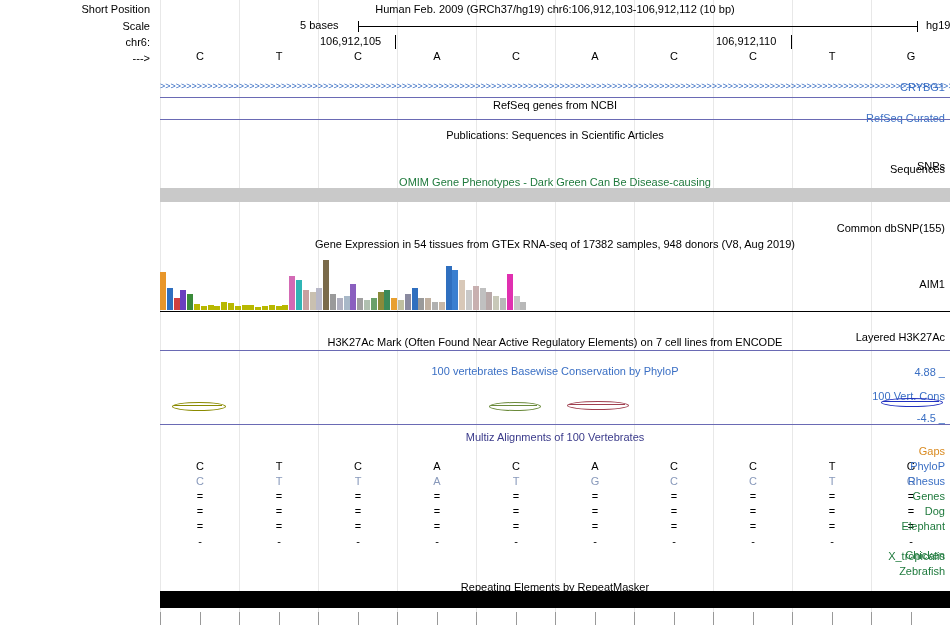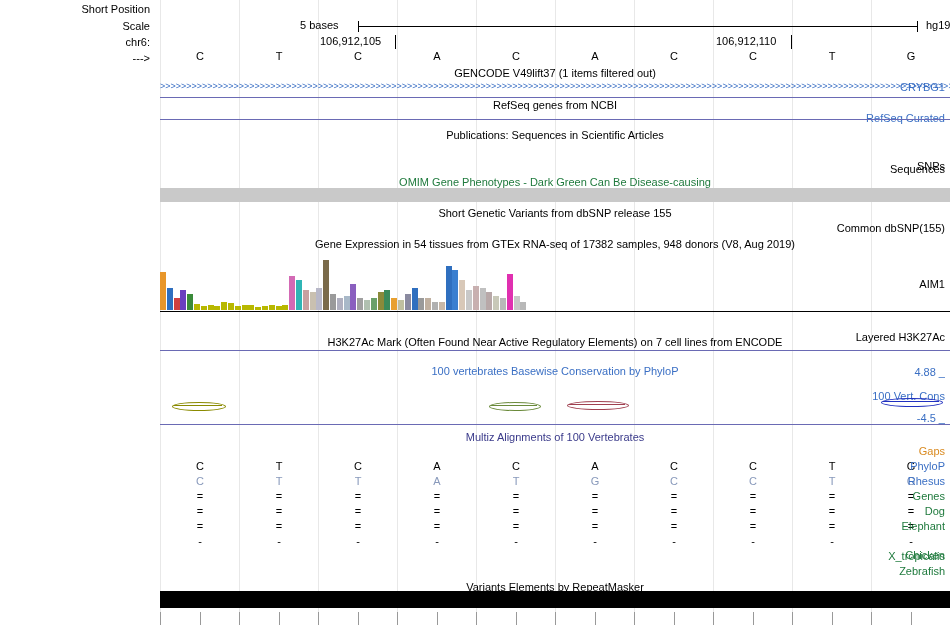--- a/index.html
+++ b/index.html
@@ -67,20 +67,21 @@
       <div class="gl" style="left: 711px;"></div>
     </div>
 
   <div class="labelcol">
     <div class="lbl" style="top:3px;">Short Position</div>
     <div class="lbl" style="top:20px;">Scale</div>
     <div class="lbl" style="top:36px;">chr6:</div>
     <div class="lbl" style="top:52px;">---&gt;</div>
   </div>
 
+  <div class="ctitle" style="top:3px;">Human Feb. 2009 (GRCh37/hg19)    chr6:106,912,103-106,912,112 (10 bp)</div>
 
   <div style="position:absolute;left:160px;top:19px;width:790px;height:14px;">
     <div style="position:absolute;left:140px;top:0px;font-size:11px;">5 bases</div>
     <div class="ruler-line" style="left:198px;top:7px;width:560px;"></div>
     <div class="tick" style="left:198px;top:2px;height:11px;"></div>
     <div class="tick" style="left:757px;top:2px;height:11px;"></div>
     <div style="position:absolute;left:766px;top:0px;font-size:11px;">hg19</div>
   </div>
 
   <div style="position:absolute;left:160px;top:35px;width:790px;height:16px;">
@@ -97,37 +98,35 @@
       <div class="basechar" style="left: 277px;">A</div>
       <div class="basechar" style="left: 356px;">C</div>
       <div class="basechar" style="left: 435px;">A</div>
       <div class="basechar" style="left: 514px;">C</div>
       <div class="basechar" style="left: 593px;">C</div>
       <div class="basechar" style="left: 672px;">T</div>
       <div class="basechar" style="left: 751px;">G</div>
     </div>
 
   <div class="lbl" style="top:81px;color:#3a6fc4;">CRYBG1</div>
-  <div class="ctitle" style="top:67px;">GENCODE V49lift37 (1 items filtered out)</div>
   <div class="arrows" style="left:160px;top:81px;width:790px;height:12px;" id="arrowrow">&gt;&gt;&gt;&gt;&gt;&gt;&gt;&gt;&gt;&gt;&gt;&gt;&gt;&gt;&gt;&gt;&gt;&gt;&gt;&gt;&gt;&gt;&gt;&gt;&gt;&gt;&gt;&gt;&gt;&gt;&gt;&gt;&gt;&gt;&gt;&gt;&gt;&gt;&gt;&gt;&gt;&gt;&gt;&gt;&gt;&gt;&gt;&gt;&gt;&gt;&gt;&gt;&gt;&gt;&gt;&gt;&gt;&gt;&gt;&gt;&gt;&gt;&gt;&gt;&gt;&gt;&gt;&gt;&gt;&gt;&gt;&gt;&gt;&gt;&gt;&gt;&gt;&gt;&gt;&gt;&gt;&gt;&gt;&gt;&gt;&gt;&gt;&gt;&gt;&gt;&gt;&gt;&gt;&gt;&gt;&gt;&gt;&gt;&gt;&gt;&gt;&gt;&gt;&gt;&gt;&gt;&gt;&gt;&gt;&gt;&gt;&gt;&gt;&gt;&gt;&gt;&gt;&gt;&gt;&gt;&gt;&gt;&gt;&gt;&gt;&gt;&gt;&gt;&gt;&gt;&gt;&gt;&gt;&gt;&gt;&gt;&gt;&gt;&gt;&gt;&gt;&gt;&gt;&gt;&gt;&gt;&gt;&gt;&gt;&gt;&gt;&gt;&gt;&gt;&gt;&gt;&gt;&gt;&gt;&gt;&gt;&gt;&gt;&gt;&gt;&gt;&gt;&gt;&gt;&gt;&gt;&gt;&gt;&gt;&gt;&gt;&gt;&gt;&gt;&gt;&gt;&gt;&gt;&gt;&gt;&gt;&gt;&gt;&gt;&gt;&gt;&gt;&gt;&gt;&gt;&gt;&gt;&gt;&gt;&gt;</div>
   <div class="hr" style="left:160px;top:97px;width:790px;"></div>
 
   <div class="lbl" style="top:112px;color:#3a6fc4;">RefSeq Curated</div>
   <div class="ctitle" style="top:99px;">RefSeq genes from NCBI</div>
   <div class="hr" style="left:160px;top:119px;width:790px;"></div>
 
   <div class="ctitle" style="top:129px;">Publications: Sequences in Scientific Articles</div>
   <div class="lbl" style="top:163px;text-align:right;">Sequences</div>
   <div class="lbl" style="top:160px;">SNPs</div>
 
   <div class="ctitle" style="top:176px;color:#1f7a3d;">OMIM Gene Phenotypes - Dark Green Can Be Disease-causing</div>
   <div class="lbl" style="top:191px;color:#1f7a3d;">OMIM Genes</div>
   <div class="greybar" style="left:160px;top:188px;width:790px;height:14px;"></div>
 
-  <div class="ctitle" style="top:207px;">Short Genetic Variants from dbSNP release 155</div>
   <div class="lbl" style="top:222px;">Common dbSNP(155)</div>
 
   <div class="ctitle" style="top:238px;">Gene Expression in 54 tissues from GTEx RNA-seq of 17382 samples, 948 donors (V8, Aug 2019)</div>
   <div class="lbl" style="top:278px;">AIM1</div>
   <div class="barchart" style="left:160px;top:255px;width:380px;height:55px;" id="gtexchart">
       <div class="bar" style="left: 0px; width: 6px; height: 38px; background: rgb(232, 150, 42);"></div>
       <div class="bar" style="left: 6.8px; width: 6px; height: 22px; background: rgb(47, 111, 191);"></div>
       <div class="bar" style="left: 13.6px; width: 6px; height: 12px; background: rgb(209, 64, 64);"></div>
       <div class="bar" style="left: 20.4px; width: 6px; height: 20px; background: rgb(106, 63, 191);"></div>
       <div class="bar" style="left: 27.2px; width: 6px; height: 16px; background: rgb(58, 138, 58);"></div>
@@ -275,21 +274,21 @@
         <div class="seqbase" style="left: 435px; color: rgb(0, 0, 0);">-</div>
         <div class="seqbase" style="left: 514px; color: rgb(0, 0, 0);">-</div>
         <div class="seqbase" style="left: 593px; color: rgb(0, 0, 0);">-</div>
         <div class="seqbase" style="left: 672px; color: rgb(0, 0, 0);">-</div>
         <div class="seqbase" style="left: 751px; color: rgb(0, 0, 0);">-</div>
       </div>
       <div class="seqrow" style="top: 550px;"></div>
       <div class="seqrow" style="top: 565px;"></div>
     </div>
 
-  <div class="ctitle" style="top:581px;">Variants Elements by RepeatMasker</div>
+  <div class="ctitle" style="top:581px;">Repeating Elements by RepeatMasker</div>
   <div class="lbl" style="top:596px;">RepeatMasker</div>
   <div class="blackband" style="left:160px;top:591px;width:790px;height:17px;"></div>
 
   <div style="position:absolute;left:160px;top:612px;width:790px;height:13px;" id="bottomticks">
       <div class="smalltick" style="left: 0px; top: 0px; height: 13px;"></div>
       <div class="smalltick" style="left: 40px; top: 0px; height: 13px;"></div>
       <div class="smalltick" style="left: 79px; top: 0px; height: 13px;"></div>
       <div class="smalltick" style="left: 119px; top: 0px; height: 13px;"></div>
       <div class="smalltick" style="left: 158px; top: 0px; height: 13px;"></div>
       <div class="smalltick" style="left: 198px; top: 0px; height: 13px;"></div>

